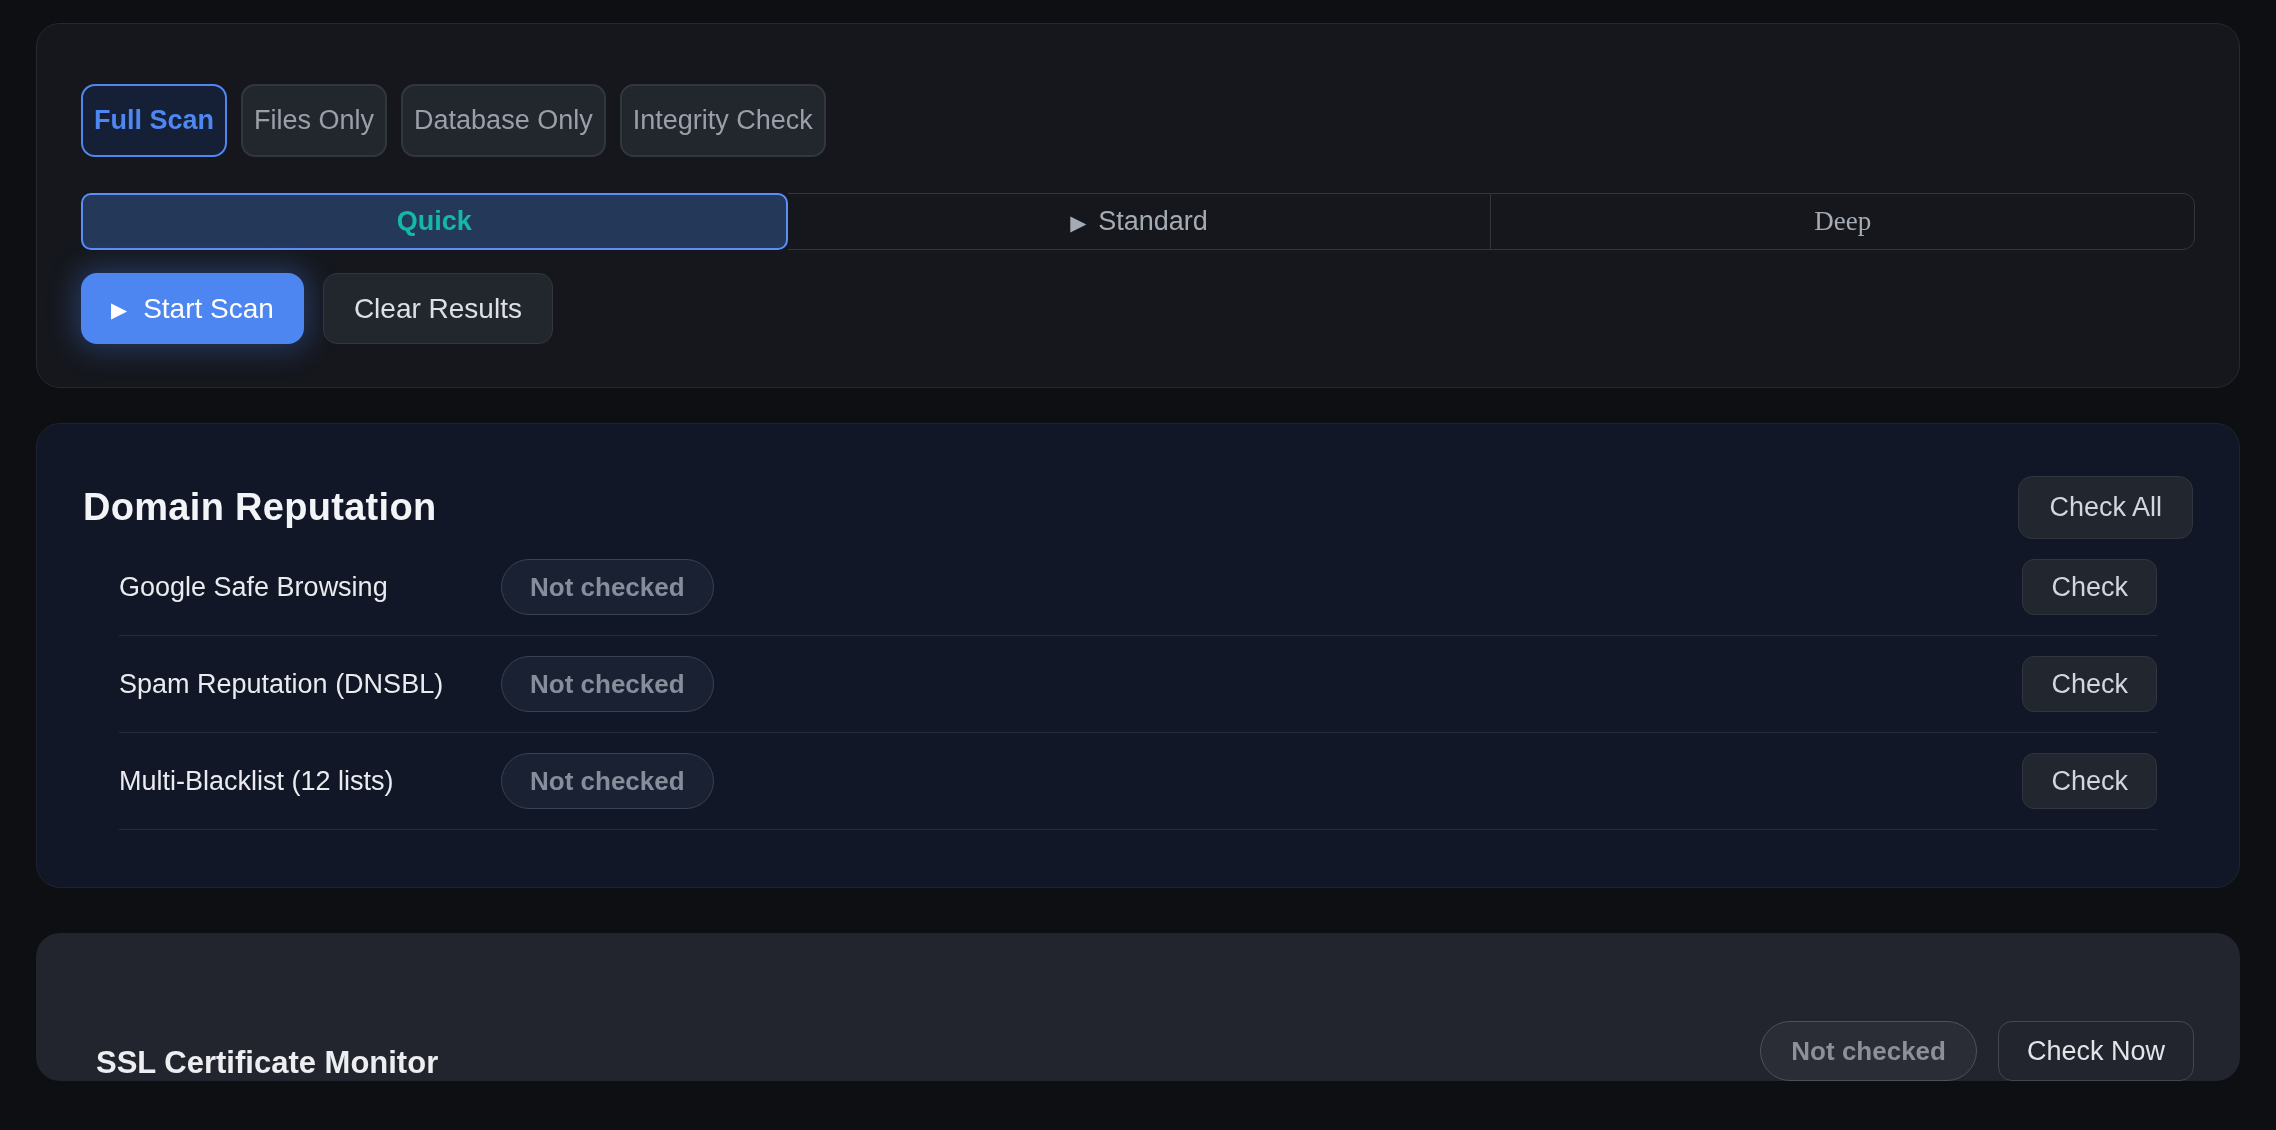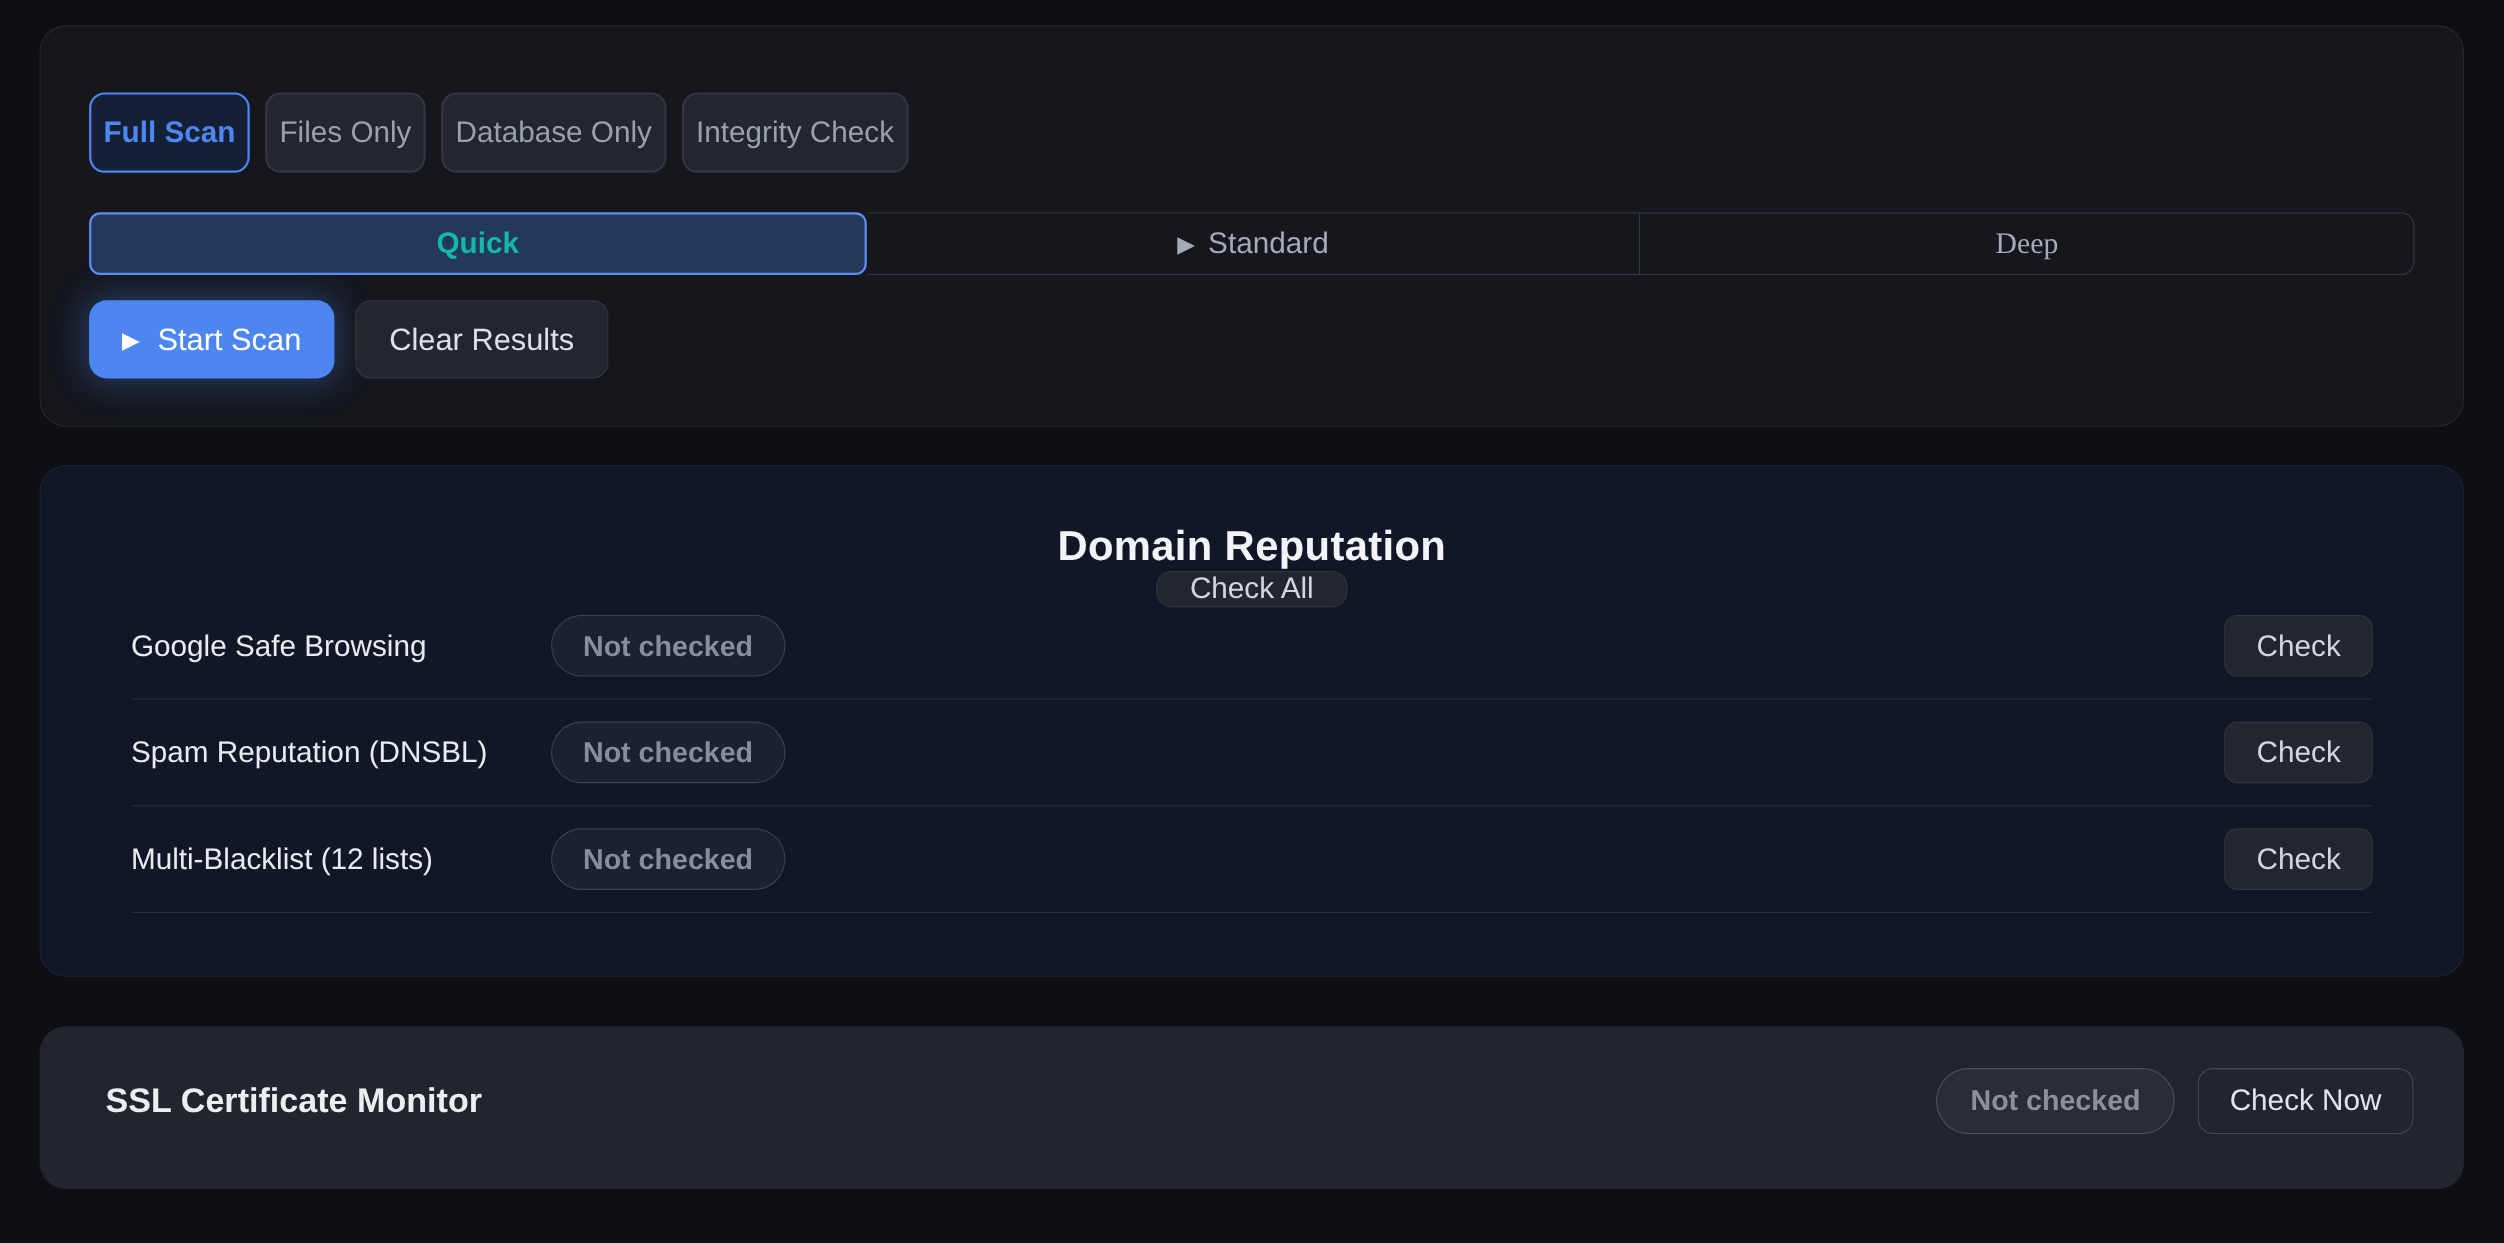--- a/index.html
+++ b/index.html
@@ -118,21 +118,20 @@
     background: #111726;
     border: 1.5px solid #1c2333;
     padding: 52px 46px 0 46px;
     height: 465px;
   }
   .domain-header {
     display: flex;
     align-items: center;
     justify-content: space-between;
     height: 63px;
-    flex-direction: column;
   }
   .domain-title {
     font-size: 38px;
     font-weight: bold;
     color: #f2f4f7;
     letter-spacing: 0.3px;
   }
   .btn-check {
     height: 63px;
     padding: 0 30px;
@@ -183,23 +182,23 @@
     display: inline-flex;
     align-items: center;
     cursor: pointer;
   }
 
   
   .card-ssl {
     margin-top: 45px;
     background: #22252d;
     height: 148px;
-    padding: 0 46px 13px 60px;
-    display: flex;
-    align-items: center;
+    padding: 0 46px 0 60px;
+    display: flex;
+    align-items: flex-end;
     justify-content: space-between;
   }
   .ssl-title {
     font-size: 31px;
     font-weight: bold;
     color: #edeef1;
   }
   .ssl-desc {
     margin-top: 14px;
     font-size: 27px;

